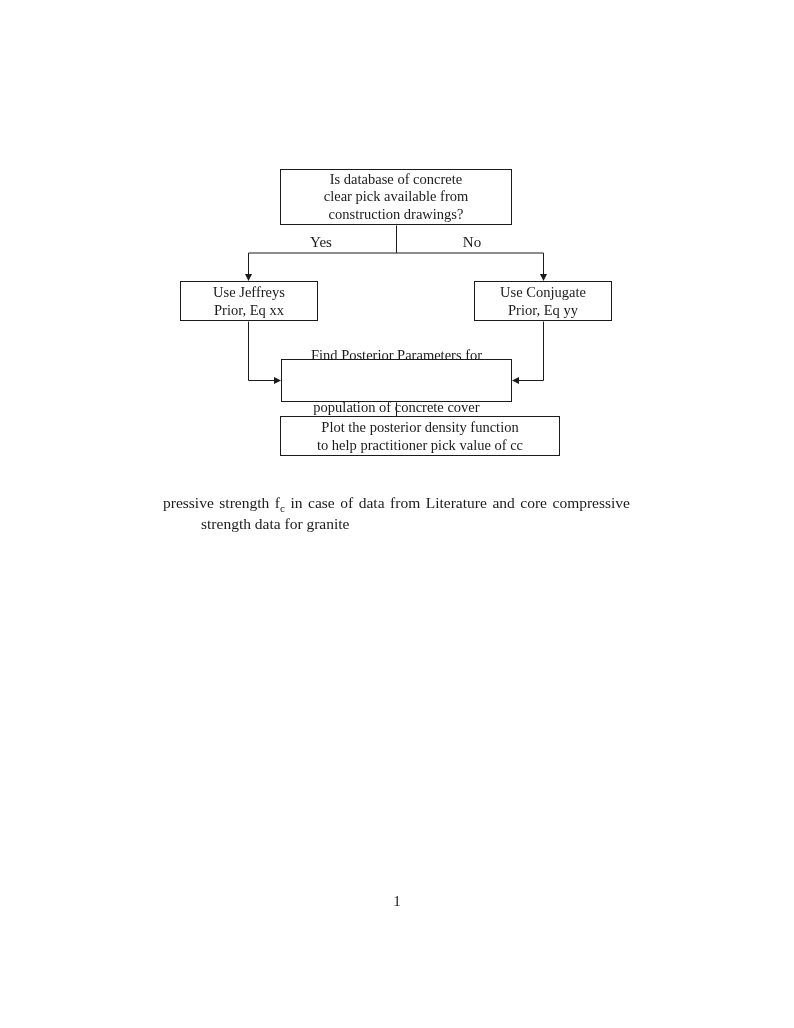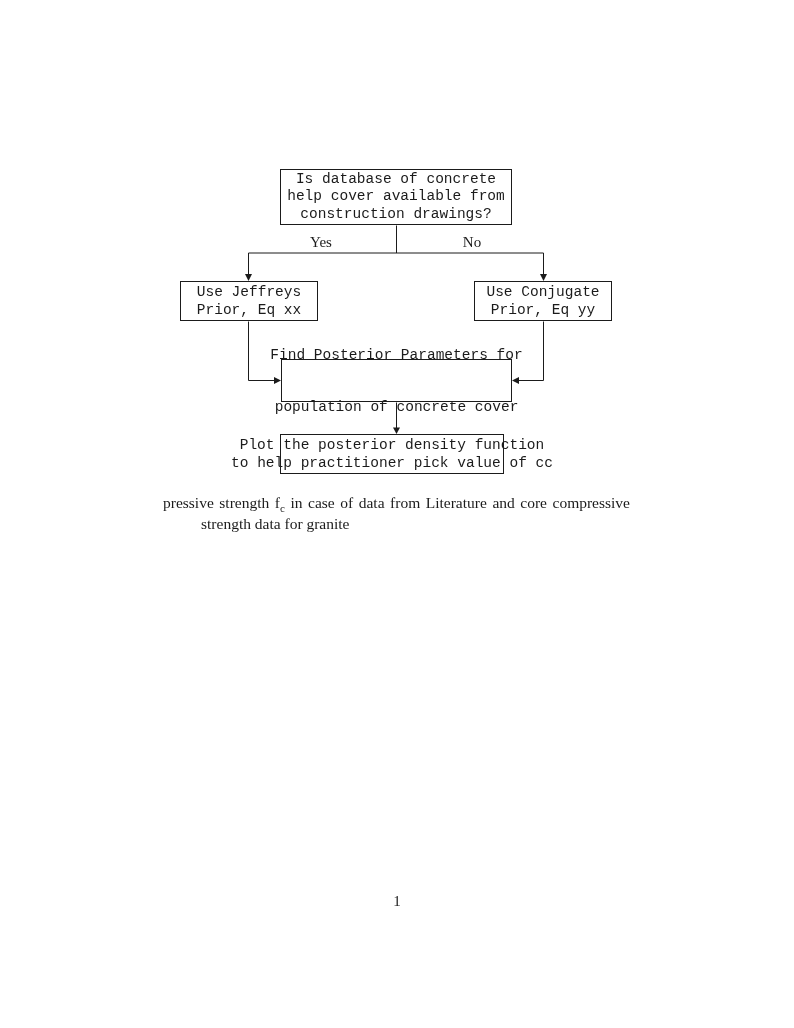--- a/index.html
+++ b/index.html
@@ -20,28 +20,27 @@
     border: 1px solid #1b1b1b;
     background: #ffffff;
     display: flex;
     flex-direction: column;
     align-items: center;
     justify-content: center;
     text-align: center;
     font-size: 14.5px;
     line-height: 18px;
     color: #1b1b1b;
-    font-family: Liberation Mono, monospace;
   }
   .fc-box .line { white-space: nowrap; }
   #decision-box  { left: 280px; top: 169px; width: 232px; height: 56px; line-height: 17.5px; }
   #left-box      { left: 180px; top: 281px; width: 138px; height: 40px; }
   #right-box     { left: 474px; top: 281px; width: 138px; height: 40px; }
   #posterior-box { left: 281px; top: 359px; width: 231px; height: 43px; gap: 34px; }
-  #plot-box      { left: 280px; top: 434px; width: 224px; height: 40px; }
+  #plot-box      { left: 280px; top: 416px; width: 280px; height: 40px; }
   .branch-label {
     position: absolute;
     top: 234px;
     width: 60px;
     text-align: center;
     font-size: 15px;
     color: #1b1b1b;
   }
   #yes-label { left: 291px; }
   #no-label  { left: 442px; }
@@ -96,21 +95,21 @@
 
     <path d="M543.5,321.5 V380.5 H518.5"></path>
     <polygon points="519,377 519,384 512,380.5"></polygon>
 
     <path d="M396.5,402.5 V428"></path>
     <polygon points="393,427.5 400,427.5 396.5,434"></polygon>
   </svg>
 
   <div class="fc-box" id="decision-box">
     <div class="line">Is database of concrete</div>
-    <div class="line">help cover available from</div>
+    <div class="line">clear pick available from</div>
     <div class="line">construction drawings?</div>
   </div>
 
   <div class="branch-label" id="yes-label">Yes</div>
   <div class="branch-label" id="no-label">No</div>
 
   <div class="fc-box" id="left-box">
     <div class="line">Use Jeffreys</div>
     <div class="line">Prior, Eq xx</div>
   </div>

